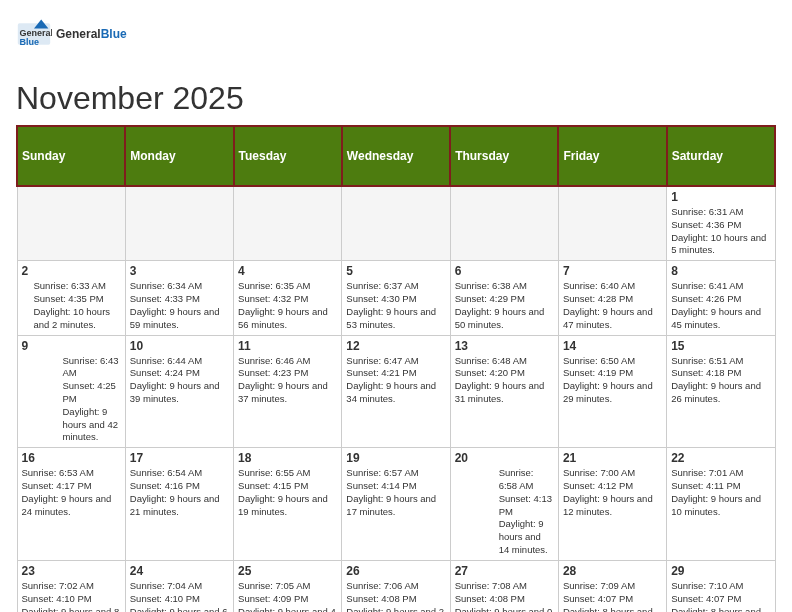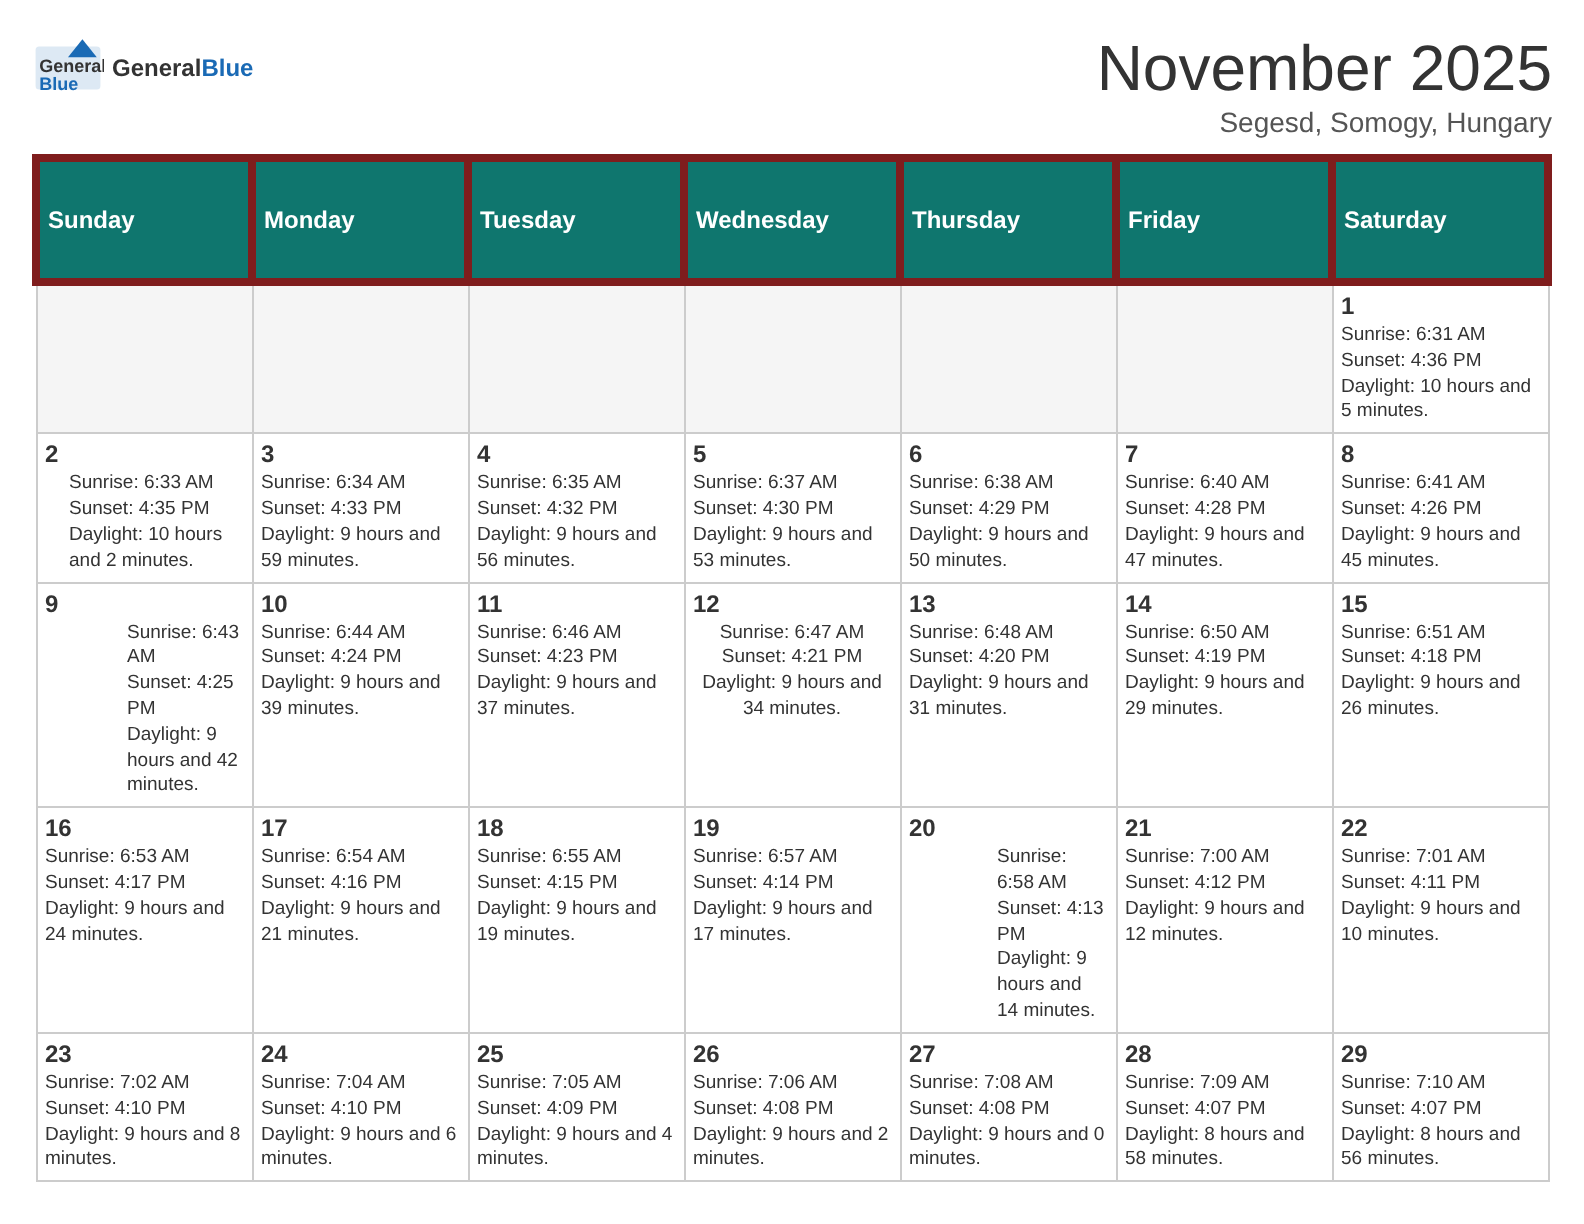--- a/index.html
+++ b/index.html
@@ -8,55 +8,57 @@
       background: #fff;
       width: 792px;
       min-height: 612px;
       padding: 16px;
     }
     .header {
       display: flex;
       justify-content: space-between;
       align-items: flex-start;
       margin-bottom: 8px;
+      flex-direction: column;
     }
     .logo {
       display: flex;
       align-items: center;
       gap: 4px;
     }
     .logo-icon {
       width: 36px;
       height: 36px;
     }
     .title-block {
       text-align: right;
     }
     .month-title {
       font-size: 32px;
       font-weight: normal;
       color: #333;
+      margin-top: 28px;
     }
     .subtitle {
       font-size: 14px;
       color: #555;
     }
     .calendar {
       width: 100%;
       border-collapse: collapse;
       border: 1px solid #ccc;
     }
     .calendar th {
-      background: #0f766e;
+      background: #4d7c0f;
       color: #fff;
       font-size: 12px;
       font-weight: bold;
       padding: 22px 4px;
       text-align: left;
-      border: 4px solid #7f1d1d;
+      border: 2px solid #7f1d1d;
     }
     .calendar td {
       vertical-align: top;
       border: 1px solid #ccc;
       padding: 3px 4px;
       font-size: 10px;
       color: #333;
       background: #fff;
       width: calc(100%/7);
       min-height: 72px;
@@ -92,21 +94,20 @@
       <polygon points="28,4 36,14 20,14" fill="#1a6ab5"></polygon>
     </svg>
     <div>
       <div style="font-size:12px;font-weight:bold;color:#333;">
         <span style="color:#333">General</span><span style="color:#1a6ab5">Blue</span>
       </div>
     </div>
   </div>
   <div class="title-block">
     <div class="month-title">November 2025</div>
-    <div class="subtitle">Segesd, Somogy, Hungary</div>
   </div>
 </div>
 
 <table class="calendar">
   <thead>
     <tr>
     <th>Sunday</th>
         <th>Monday</th>
         <th>Tuesday</th>
         <th>Wednesday</th>
@@ -188,21 +189,21 @@
 Daylight: 9 hours and 39 minutes.</div>
         </td>
         <td>
           <span class="day-number">11</span>
           <div class="day-info" style="white-space: pre-line;">Sunrise: 6:46 AM
 Sunset: 4:23 PM
 Daylight: 9 hours and 37 minutes.</div>
         </td>
         <td>
           <span class="day-number">12</span>
-          <div class="day-info" style="white-space: pre-line; text-align: center;">Sunrise: 6:47 AM
+          <div class="day-info" style="white-space: pre-line;">Sunrise: 6:47 AM
 Sunset: 4:21 PM
 Daylight: 9 hours and 34 minutes.</div>
         </td>
         <td>
           <span class="day-number">13</span>
           <div class="day-info" style="white-space: pre-line;">Sunrise: 6:48 AM
 Sunset: 4:20 PM
 Daylight: 9 hours and 31 minutes.</div>
         </td>
         <td>

